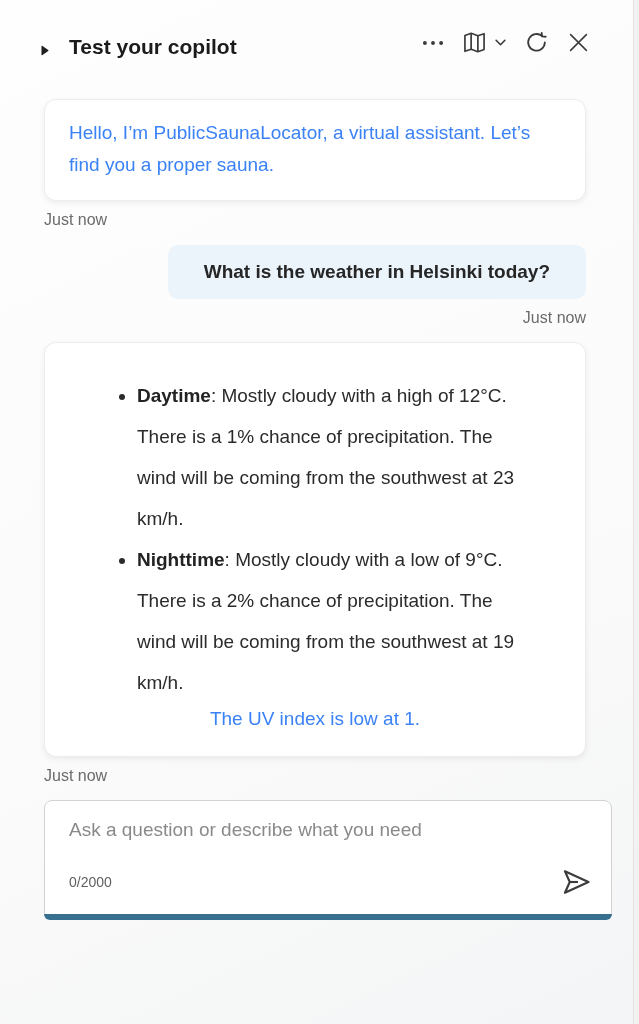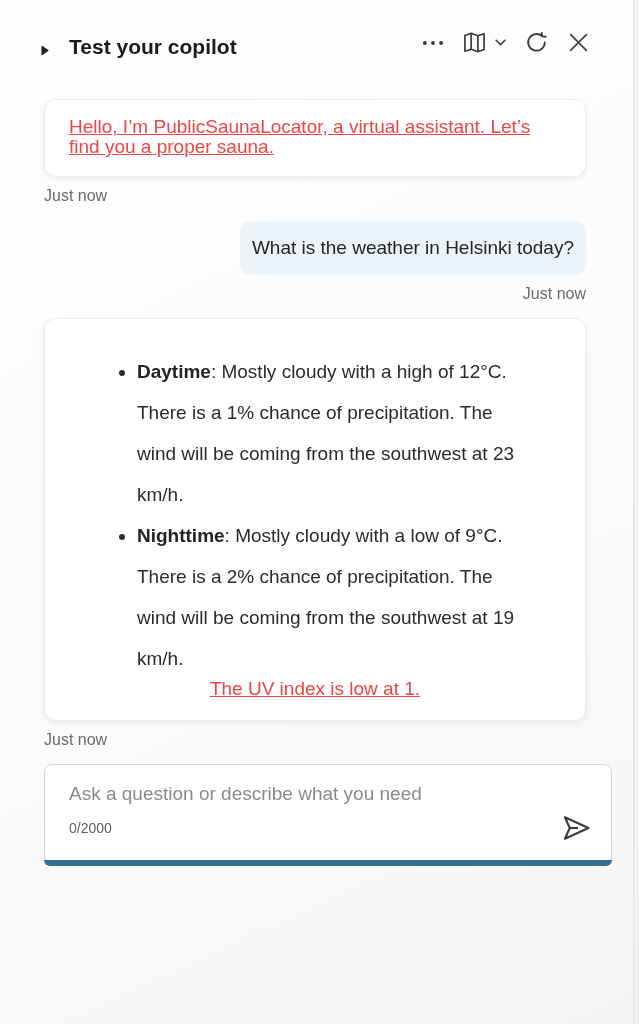--- a/index.html
+++ b/index.html
@@ -25,45 +25,45 @@
 
   
   .chat { padding:40px 47px 0 44px; }
   .card {
     background:#ffffff;
     border:1px solid #ededed;
     border-radius:12px;
     box-shadow:0 2px 6px rgba(0,0,0,0.07);
     padding:17px 24px 19px;
   }
-  .msg { margin:0; font-size:19px; line-height:20px; color:#ef4444;text-decoration:underline; }
+  .msg { margin:0; font-size:19px; line-height:32px; color:#3b82f6; }
   .greet { max-width:470px; }
   .intro { max-width:450px; }
   .card ul { margin:14px 0 0; padding:0 0 0 68px; list-style:disc; }
   .card li { font-size:19px; line-height:41px; color:#2b2b2b; max-width:380px; }
   .card li strong { font-weight:700; color:#232323; }
   .outro { margin:0;text-align:center; }
   .card.reply { margin-top:15px; padding:18px 24px 21px; }
 
   .ts { font-size:16px; color:#6b6b6b; margin-top:10px; }
   .ts.right { text-align:right; }
 
   .user-row { display:flex; justify-content:flex-end; margin-top:16px; }
   .bubble-user {
     background:#ebf3fb;
     border-radius:10px;
-    padding:12px 12px;
-    font-size:19px; line-height:30px; color:#262626;
+    padding:12px 36px;
+    font-size:19px; line-height:30px; color:#262626;font-weight:bold;
   }
 
   
   .composer {
     position:relative;
     margin:15px 21px 0 44px;
-    height:102px;
+    height:120px;
     background:#ffffff;
     border:1px solid #d2d2d2;
     border-radius:8px;
   }
   .composer textarea {
     width:100%; height:64px;
     border:none; outline:none; resize:none;
     background:transparent;
     padding:18px 24px 0;
     font-family:inherit; font-size:19px; color:#262626;

